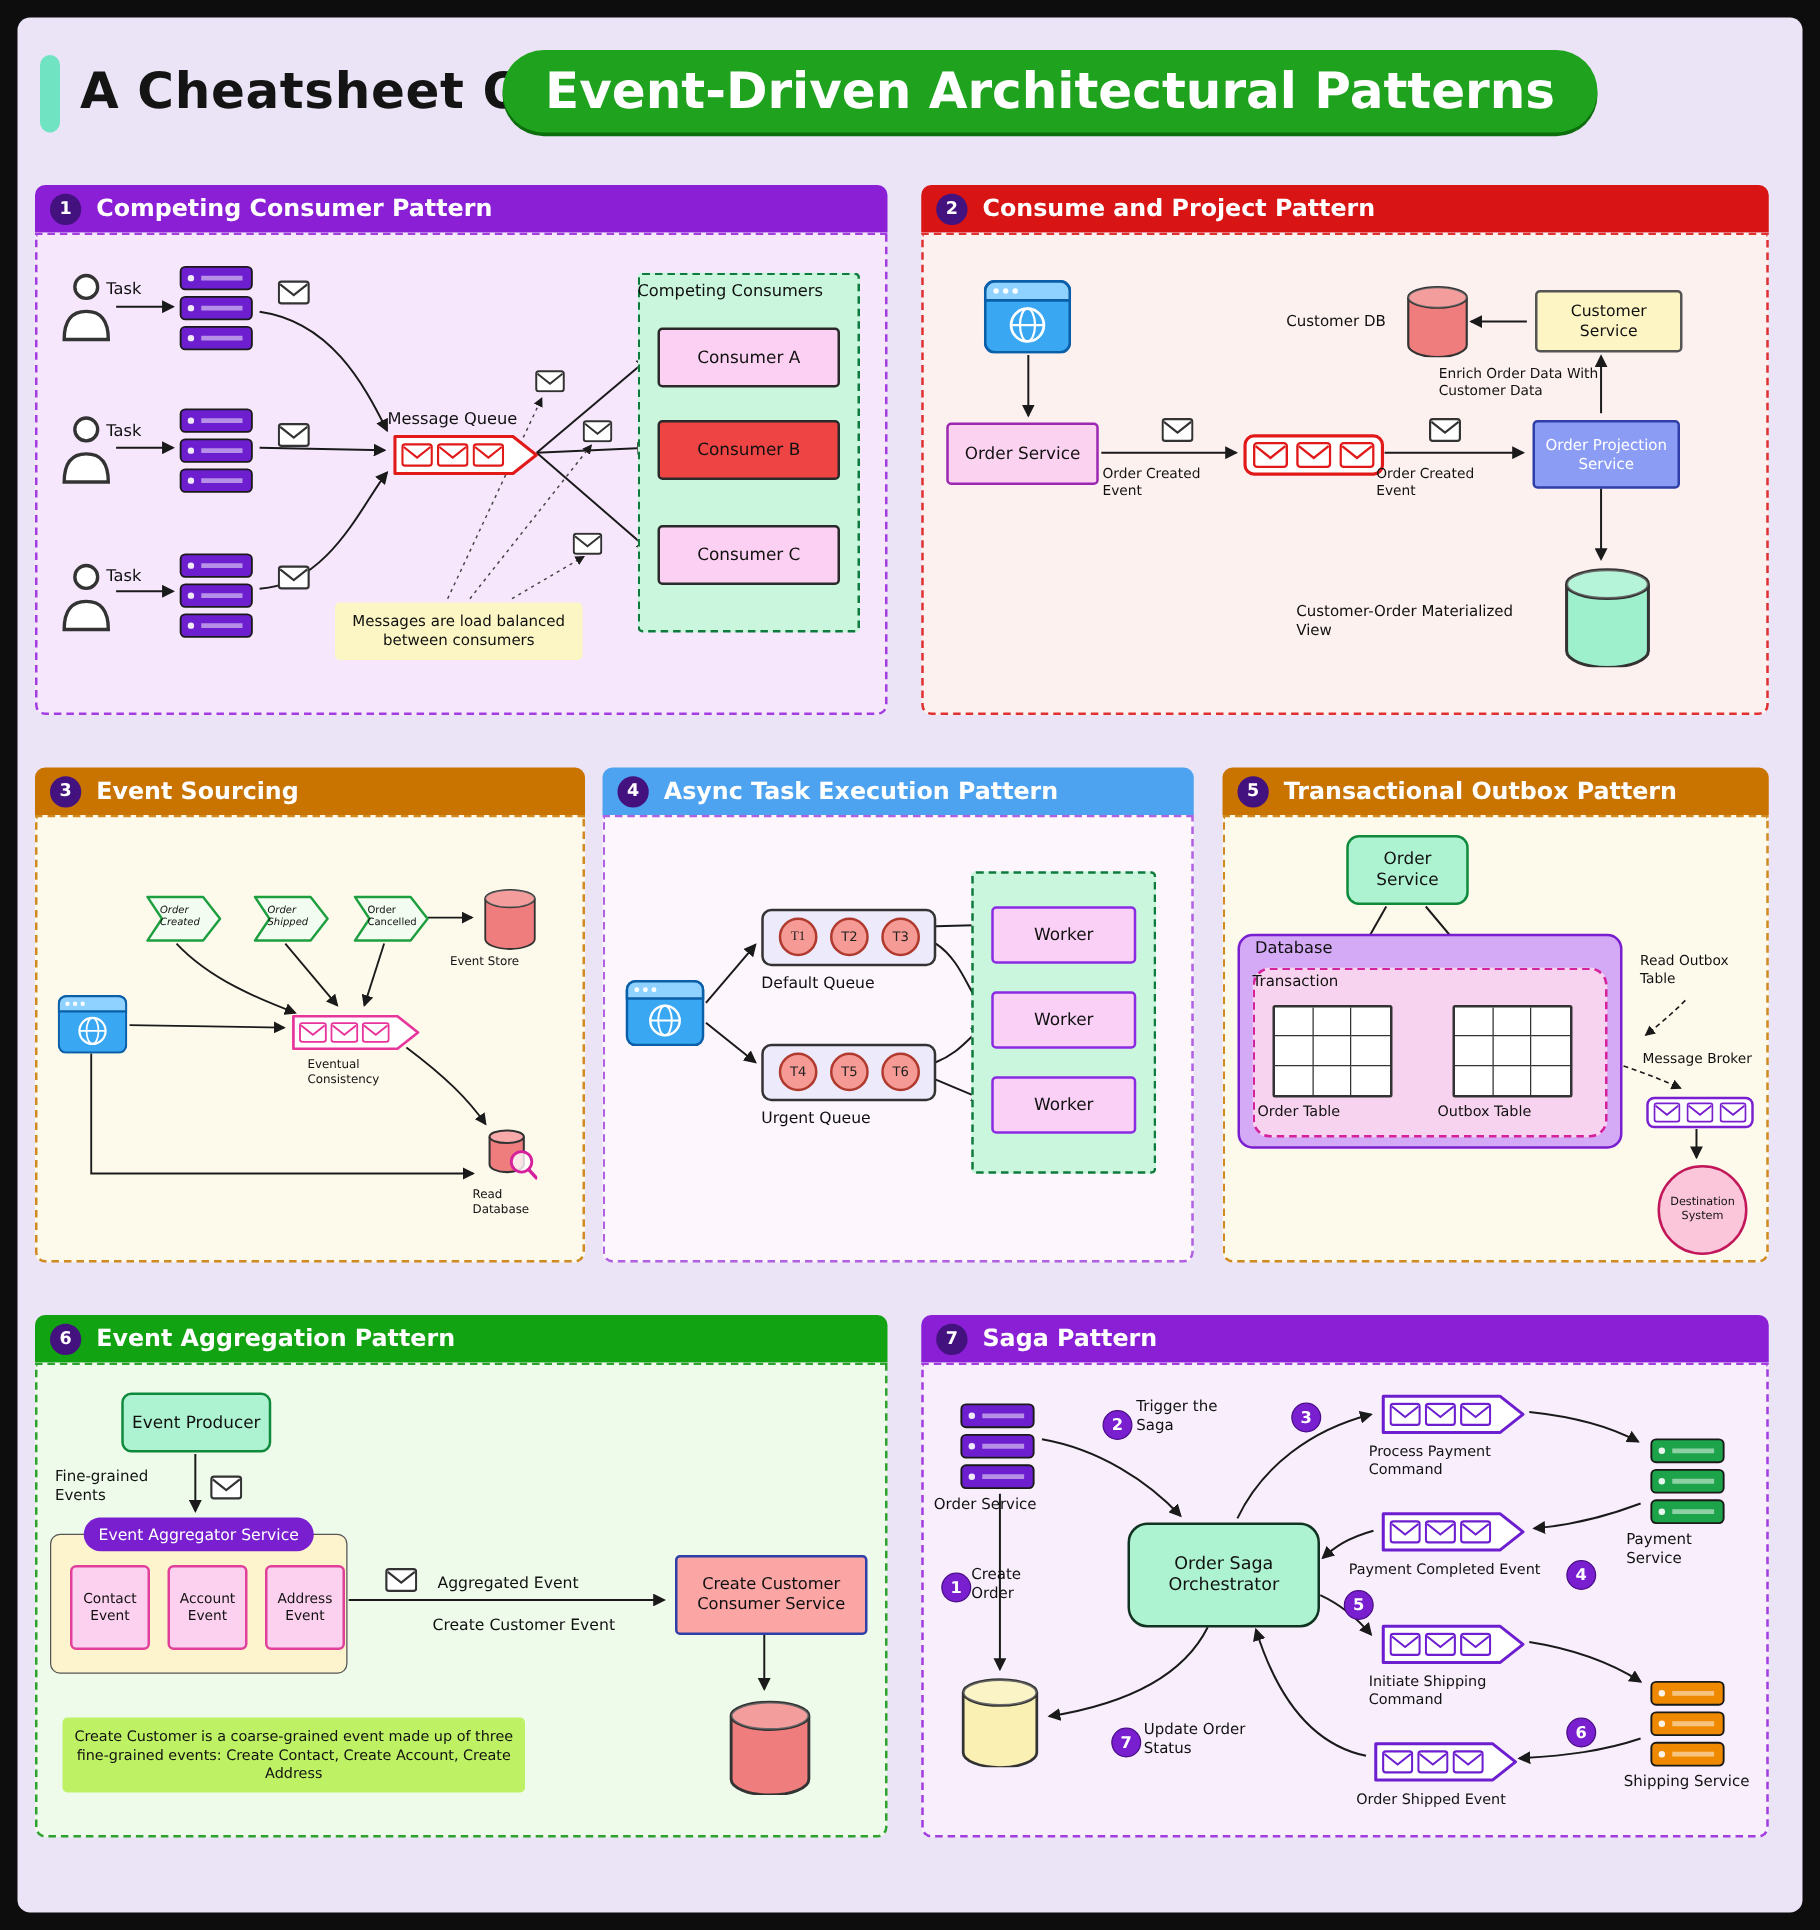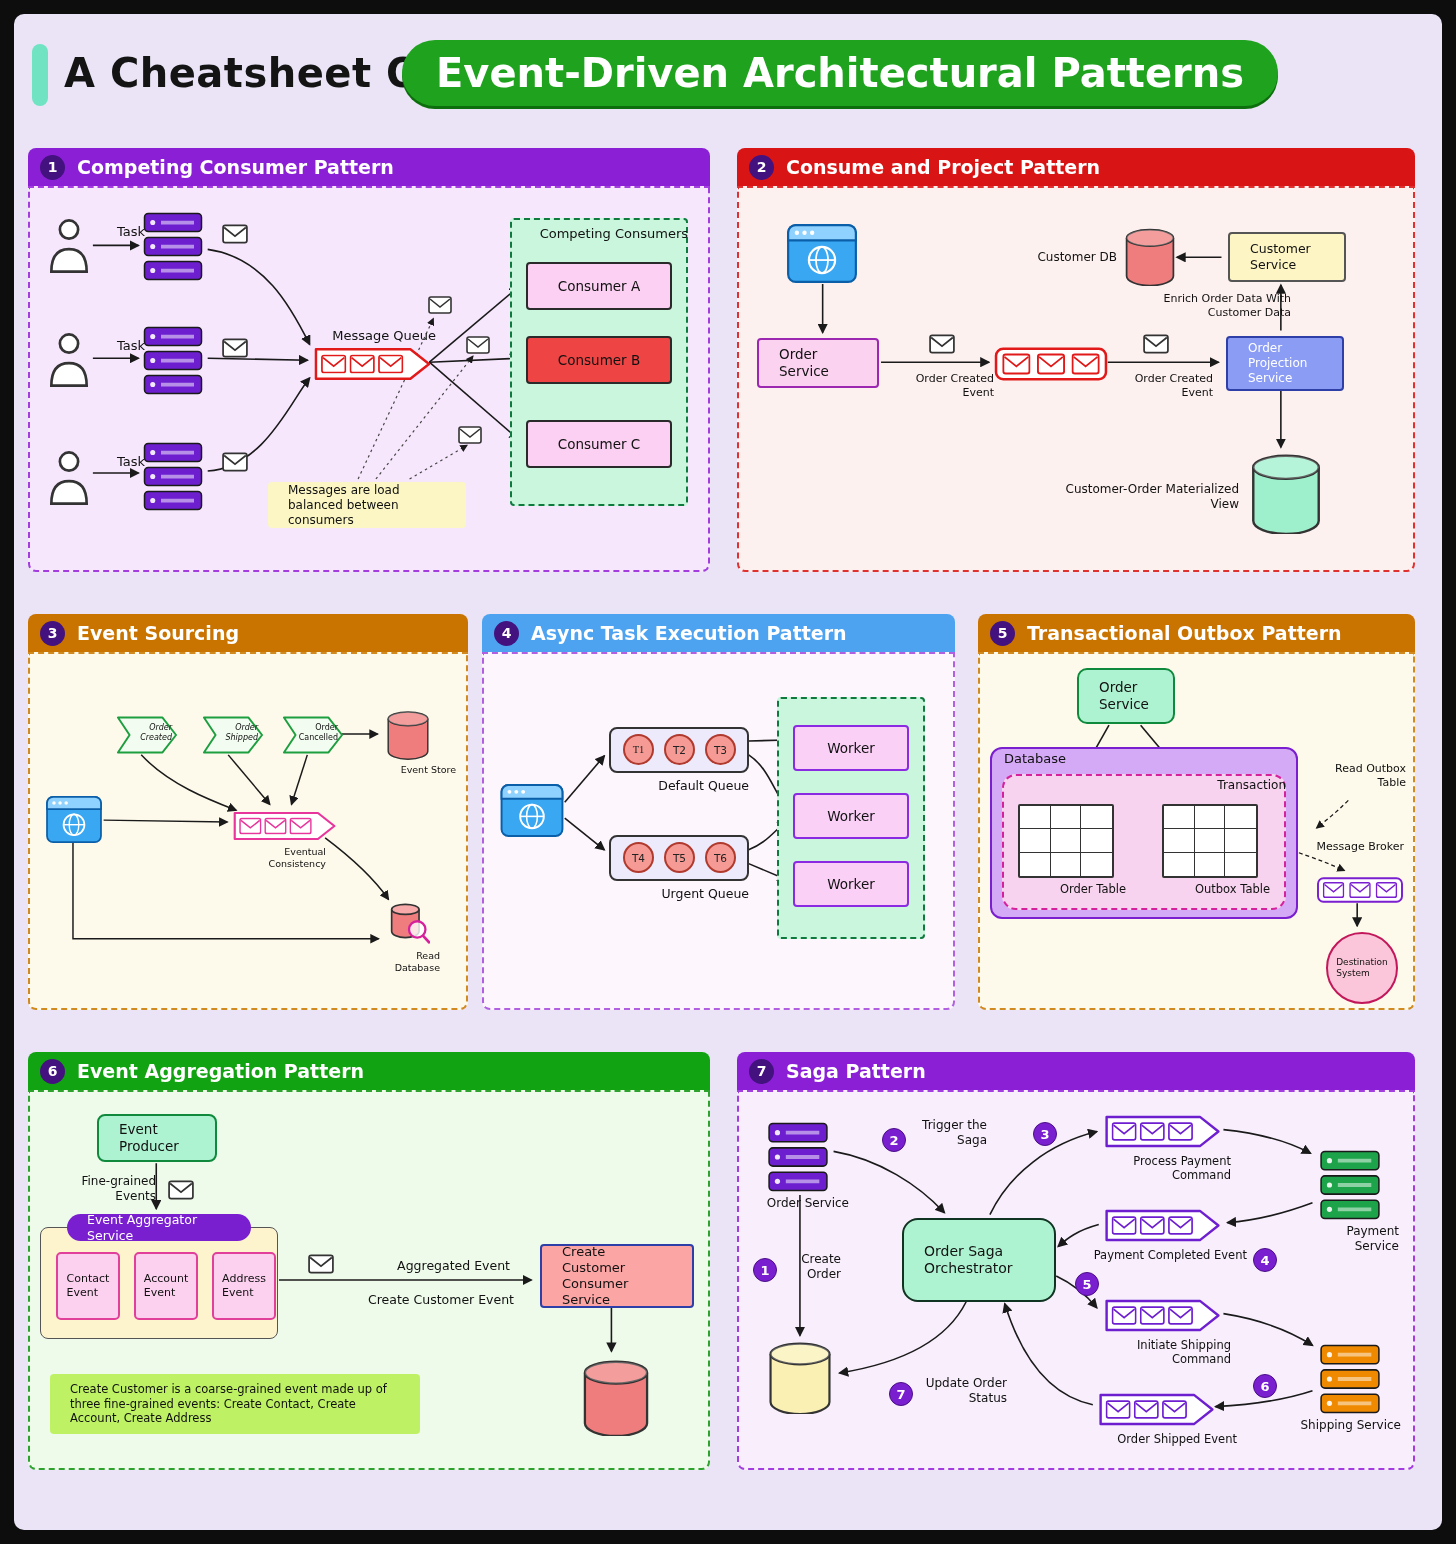--- a/index.html
+++ b/index.html
@@ -9,22 +9,22 @@
   
   .title-bar{position:absolute;left:18px;top:30px;width:16px;height:62px;border-radius:8px;background:#6fe3c2;}
   .title-text{position:absolute;left:50px;top:36px;font-size:40px;font-weight:bold;color:#141414;letter-spacing:.5px;}
   .title-pill{position:absolute;left:388px;top:26px;padding:10px 34px;background:#1fa31f;border-radius:38px;color:#fff;font-size:40px;font-weight:bold;box-shadow:0 3px 0 #0d6e0d;}
   
   .panel{position:absolute;}
   .phead{position:absolute;left:0;top:0;width:100%;height:38px;display:flex;align-items:center;gap:12px;padding:0 12px;border-radius:8px 8px 0 0;color:#fff;font-size:19px;font-weight:bold;}
   .hnum{flex:0 0 auto;width:25px;height:25px;border-radius:50%;background:#43127e;color:#fff;font-size:14px;font-weight:bold;display:flex;align-items:center;justify-content:center;}
   .pbody{position:absolute;left:0;top:38px;width:100%;border-style:dashed;border-width:2px;border-radius:0 0 8px 8px;}
   .wires{position:absolute;left:0;top:0;width:100%;height:100%;}
-  .box{position:absolute;display:flex;align-items:center;justify-content:center;text-align:left;border:2px solid #333;border-radius:4px;background:#fff;font-size:13px;line-height:1.25;color:#111;padding:2px 20px;}
-  .lbl{position:absolute;text-align:right;font-size:12px;line-height:1.25;color:#111;}
+  .box{position:absolute;display:flex;align-items:center;justify-content:center;text-align:center;border:2px solid #333;border-radius:4px;background:#fff;font-size:13px;line-height:1.25;color:#111;padding:2px 3px;}
+  .lbl{position:absolute;text-align:left;font-size:12px;line-height:1.25;color:#111;}
   .icon{position:absolute;}
   .step{position:absolute;width:24px;height:24px;border-radius:50%;background:#7a1fd0;border:1.5px solid #4a0e86;color:#fff;display:flex;align-items:center;justify-content:center;font-size:13px;font-weight:bold;}
   .grid3{position:absolute;display:grid;grid-template-columns:repeat(3,1fr);grid-template-rows:repeat(3,1fr);background:#fff;border:2px solid #333;border-radius:2px;}
   .grid3 i{border-right:1.5px solid #333;border-bottom:1.5px solid #333;}
   .grid3 i:nth-child(3n){border-right:none;}
   .grid3 i:nth-child(n+7){border-bottom:none;}
   .tcirc{position:absolute;width:31px;height:31px;border-radius:50%;background:#f59a94;border:2px solid #b03a2e;display:flex;align-items:center;justify-content:center;font-size:10.5px;color:#222;}
   .watermark{position:absolute;right:34px;top:1464px;font-size:21px;color:#aaa2bd;font-weight:bold;}
 </style>
 </head>

